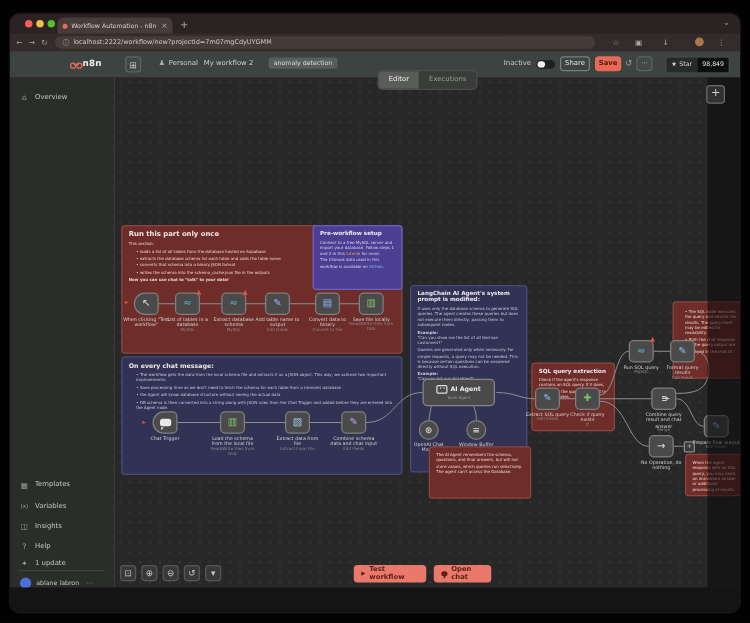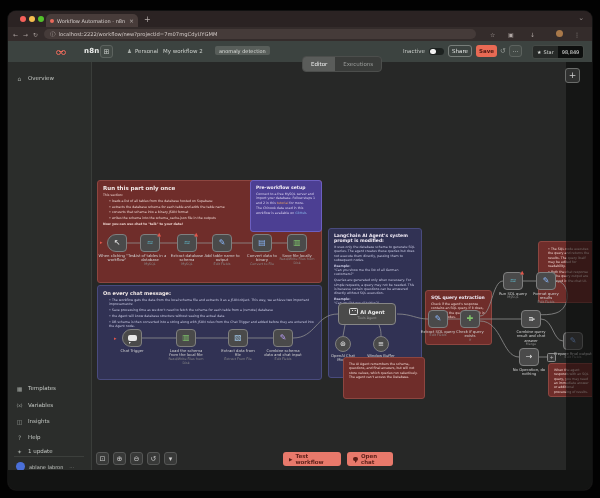--- a/index.html
+++ b/index.html
@@ -23,21 +23,21 @@
   .navic{font-size:6px;color:#a89f9c;margin-left:5px;}
   #addr{margin-left:6px;width:432px;height:10px;background:#453b39;border-radius:6px;
     display:flex;align-items:center;gap:3px;padding:0 6px;box-sizing:border-box;}
   #addr .info{font-size:5.5px;color:#b0a7a4;}
   #addr .u{font-size:5.2px;color:#d3cbc8;white-space:nowrap;overflow:hidden;}
   .uric{position:absolute;top:19.5px;font-size:6px;color:#b0a7a4;}
   #profileav{position:absolute;left:548px;top:19px;width:7px;height:7px;border-radius:50%;background:#a9794a;}
   
   #appheader{position:absolute;left:0;top:30px;width:100%;height:21px;background:#3c4340;
     display:flex;align-items:center;}
-  #logo{position:absolute;left:48px;top:36px;display:flex;align-items:center;gap:18px;}
+  #logo{position:absolute;left:48px;top:36px;display:flex;align-items:center;gap:0;}
   .logo-glyph{width:10px;height:5px;position:relative;}
   .logo-glyph i{position:absolute;top:1px;width:3px;height:3px;border:1px solid #ea6a5b;border-radius:50%;}
   .logo-glyph i:first-child{left:0;} .logo-glyph i:last-child{right:0;}
   .logo-glyph u{position:absolute;left:3px;top:2.4px;width:4px;height:1px;background:#ea6a5b;}
   #logo .lt{font-size:7px;font-weight:bold;color:#eceeec;letter-spacing:.2px;}
   #panelbtn{position:absolute;left:92px;top:34px;width:13px;height:13px;border:1px solid #5d635f;
     border-radius:3px;color:#c9cdca;font-size:7px;text-align:center;line-height:12px;box-sizing:border-box;background:#434a46;}
   .crumb{position:absolute;top:37px;font-size:5.5px;color:#ccd0cc;}
   #crumb-user-icon{left:119px;top:36.5px;font-size:5.5px;color:#aab0ab;}
   #tagbadge{position:absolute;left:207px;top:35px;background:#585e5a;border-radius:2px;

